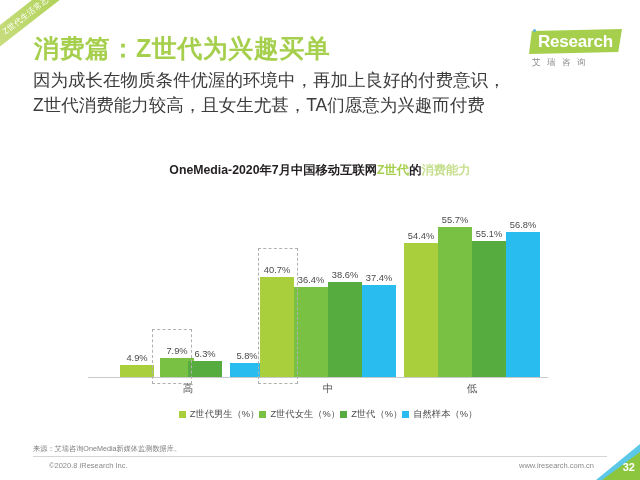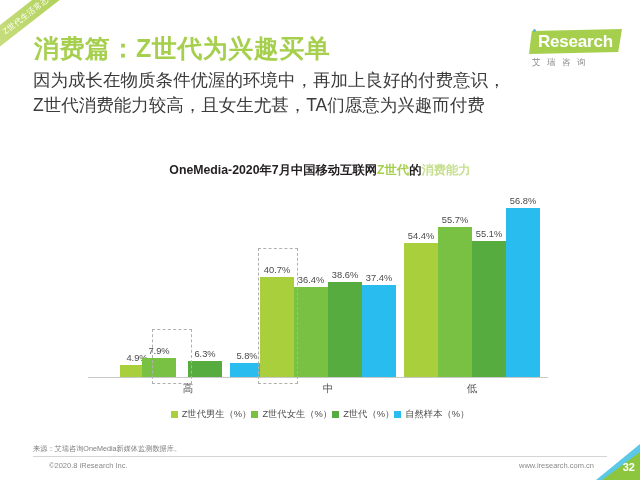--- a/index.html
+++ b/index.html
@@ -209,21 +209,21 @@
     top: 186px;
     font-size: 10.5px;
     color: #555555;
     text-align: center;
     width: 140px;
   }
 
   
   #legend {
     position: absolute;
-    left: 0;
+    left: 8px;
     top: 268px;
     width: 616px;
     display: flex;
     justify-content: center;
     align-items: center;
   }
   .legend-item {
     display: flex;
     align-items: center;
     gap: 4px;
@@ -347,21 +347,21 @@
     </div>
 
     <div id="plot">
       <div id="axis-line"></div>
 
     <div class="bar-group" style="left: 108px; width: 136px;">
           <div class="bar" style="left: 0px; height: 12.0867px;">
             <div class="bar-rect" style="height: 100%; background: rgb(170, 207, 61);"></div>
             <span class="bar-value">4.9%</span>
           </div>
-          <div class="bar" style="left: 22px; height: 19.4867px;">
+          <div class="bar" style="left: 40px; height: 19.4867px;">
             <div class="bar-rect" style="height: 100%; background: rgb(121, 193, 67);"></div>
             <span class="bar-value">7.9%</span>
           </div>
           <div class="bar" style="left: 68px; height: 15.54px;">
             <div class="bar-rect" style="height: 100%; background: rgb(86, 172, 63);"></div>
             <span class="bar-value">6.3%</span>
           </div>
           <div class="bar" style="left: 110px; height: 14.3067px;">
             <div class="bar-rect" style="height: 100%; background: rgb(41, 189, 239);"></div>
             <span class="bar-value">5.8%</span>
@@ -393,21 +393,21 @@
             <span class="bar-value">54.4%</span>
           </div>
           <div class="bar" style="left: 34px; height: 150px;">
             <div class="bar-rect" style="height: 100%; background: rgb(121, 193, 67);"></div>
             <span class="bar-value">55.7%</span>
           </div>
           <div class="bar" style="left: 68px; height: 135.913px;">
             <div class="bar-rect" style="height: 100%; background: rgb(86, 172, 63);"></div>
             <span class="bar-value">55.1%</span>
           </div>
-          <div class="bar" style="left: 102px; height: 169px;">
+          <div class="bar" style="left: 102px; height: 145px;">
             <div class="bar-rect" style="height: 100%; background: rgb(41, 189, 239);"></div>
             <span class="bar-value">56.8%</span>
           </div>
         </div>
         <div class="cat-label" style="left: 390px;">低</div>
         <div class="highlight-box" style="left: 140px; width: 38px; bottom: -6px; height: 53.4867px;"></div>
         <div class="highlight-box" style="left: 246px; width: 38px; bottom: -6px; height: 134.393px;"></div>
       </div>
 
     <div id="legend">

